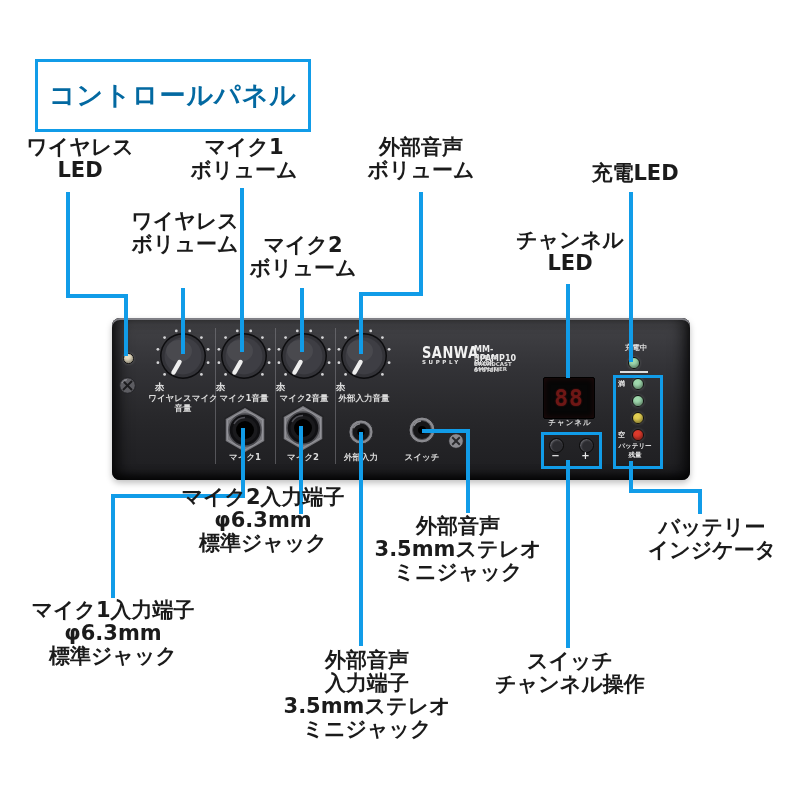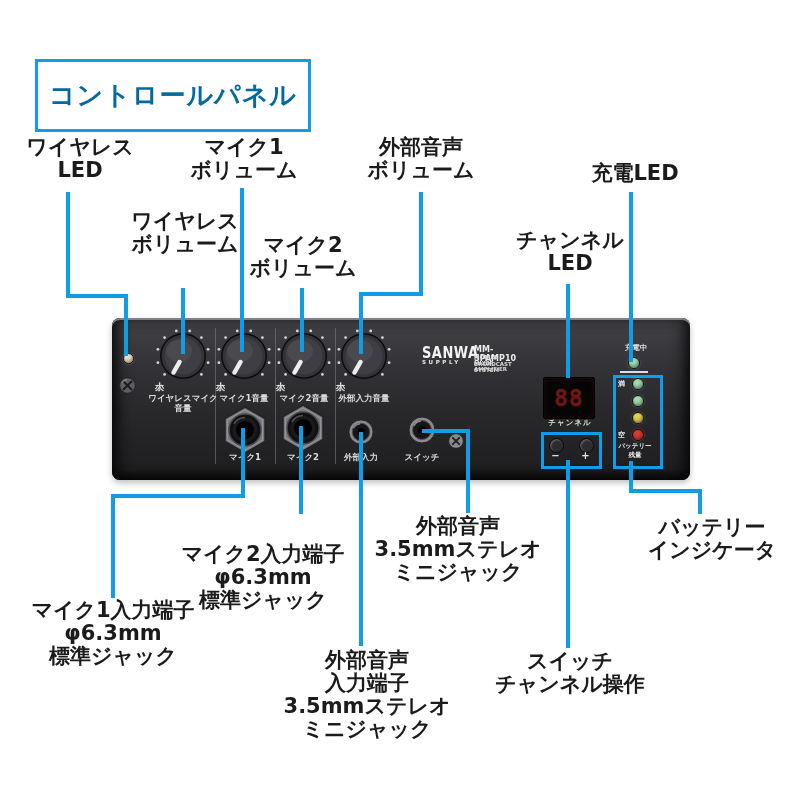--- a/index.html
+++ b/index.html
@@ -99,21 +99,21 @@
   <div>ボリューム</div>
 </div>
 <div class="lbl" style="left:233px;top:234px;width:140px">
   <div>マイク2</div>
   <div>ボリューム</div>
 </div>
 <div class="lbl" style="left:500px;top:229px;width:140px">
   <div>チャンネル</div>
   <div>LED</div>
 </div>
-<div class="lbl" style="left:163px;top:543px;width:200px">
+<div class="lbl" style="left:163px;top:486px;width:200px">
   <div>マイク2入力端子</div>
   <div>φ6.3mm</div>
   <div>標準ジャック</div>
 </div>
 <div class="lbl" style="left:358px;top:515px;width:200px">
   <div>外部音声</div>
   <div>3.5mmステレオ</div>
   <div>ミニジャック</div>
 </div>
 <div class="lbl" style="left:612px;top:516px;width:200px">

